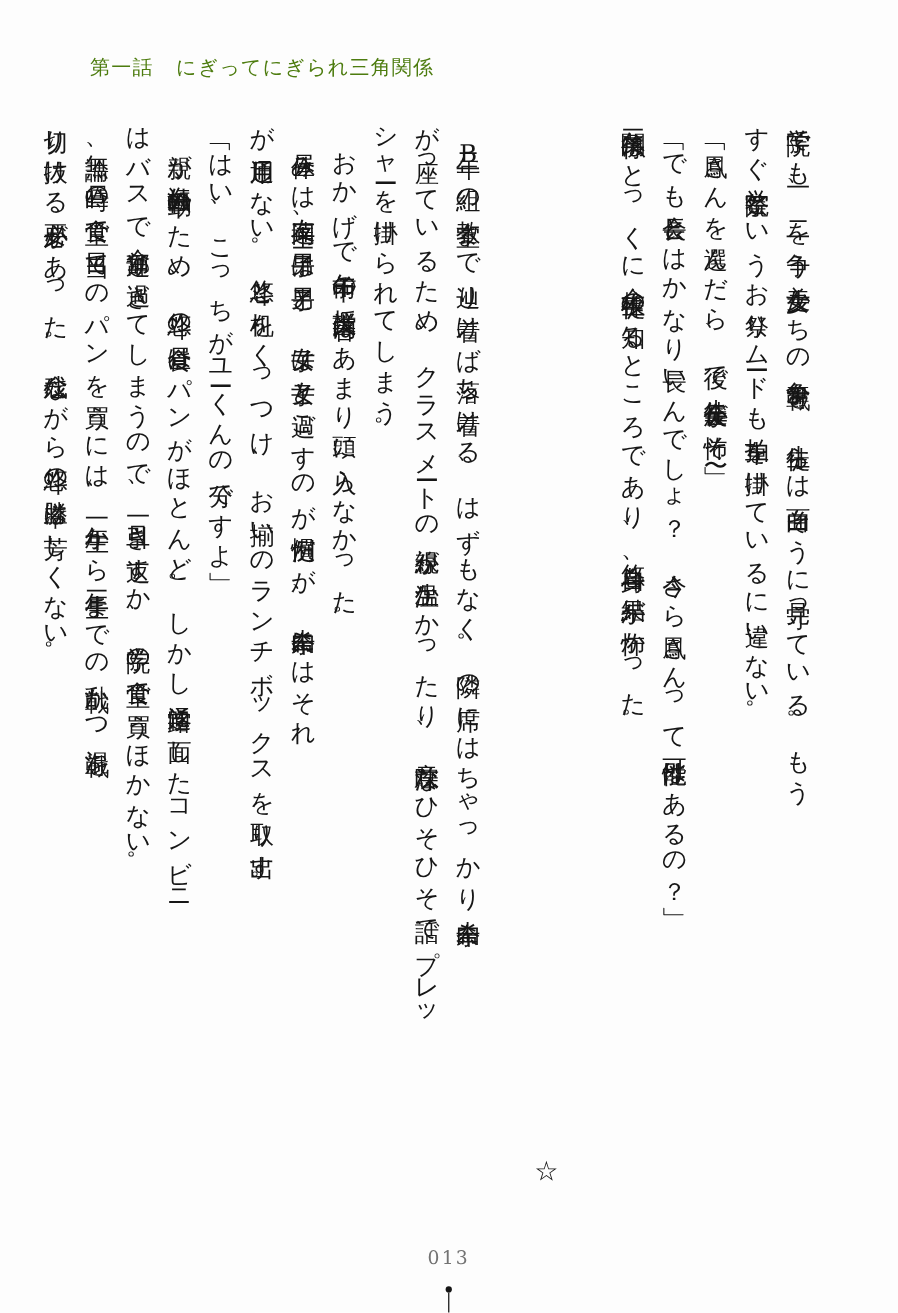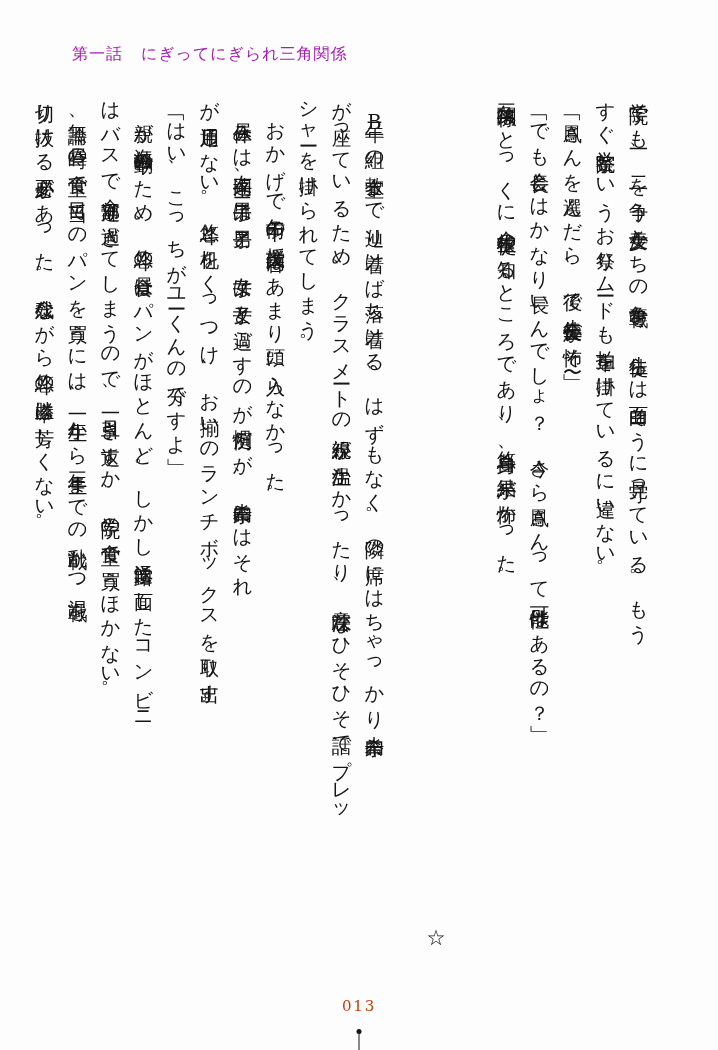--- a/index.html
+++ b/index.html
@@ -26,21 +26,21 @@
   }
 
   
   .running-head {
     position: absolute;
     top: 44px;
     left: 72px;
     font-size: 16px;
     letter-spacing: 0.06em;
     white-space: nowrap;
-    color: #a21caf;
+    color: #4d7c0f;
     font-family: "DejaVu Serif", "Liberation Serif", serif;
   }
   .running-head .chap {
     margin-right: 18px;
   }
 
   
   .body-text {
     position: absolute;
     top: 88px;
@@ -98,21 +98,21 @@
 
   
   .folio {
     position: absolute;
     bottom: 35px;
     left: 0;
     width: 718px;
     text-align: center;
     font-size: 15px;
     letter-spacing: 0.12em;
-    color: #c2410c;
+    color: #737373;
     font-family: "DejaVu Serif", "Liberation Serif", serif;
   }
   .folio-dot {
     position: absolute;
     bottom: 16px;
     left: 50%;
     transform: translateX(-50%);
     width: 5px;
     height: 5px;
     border-radius: 50%;

